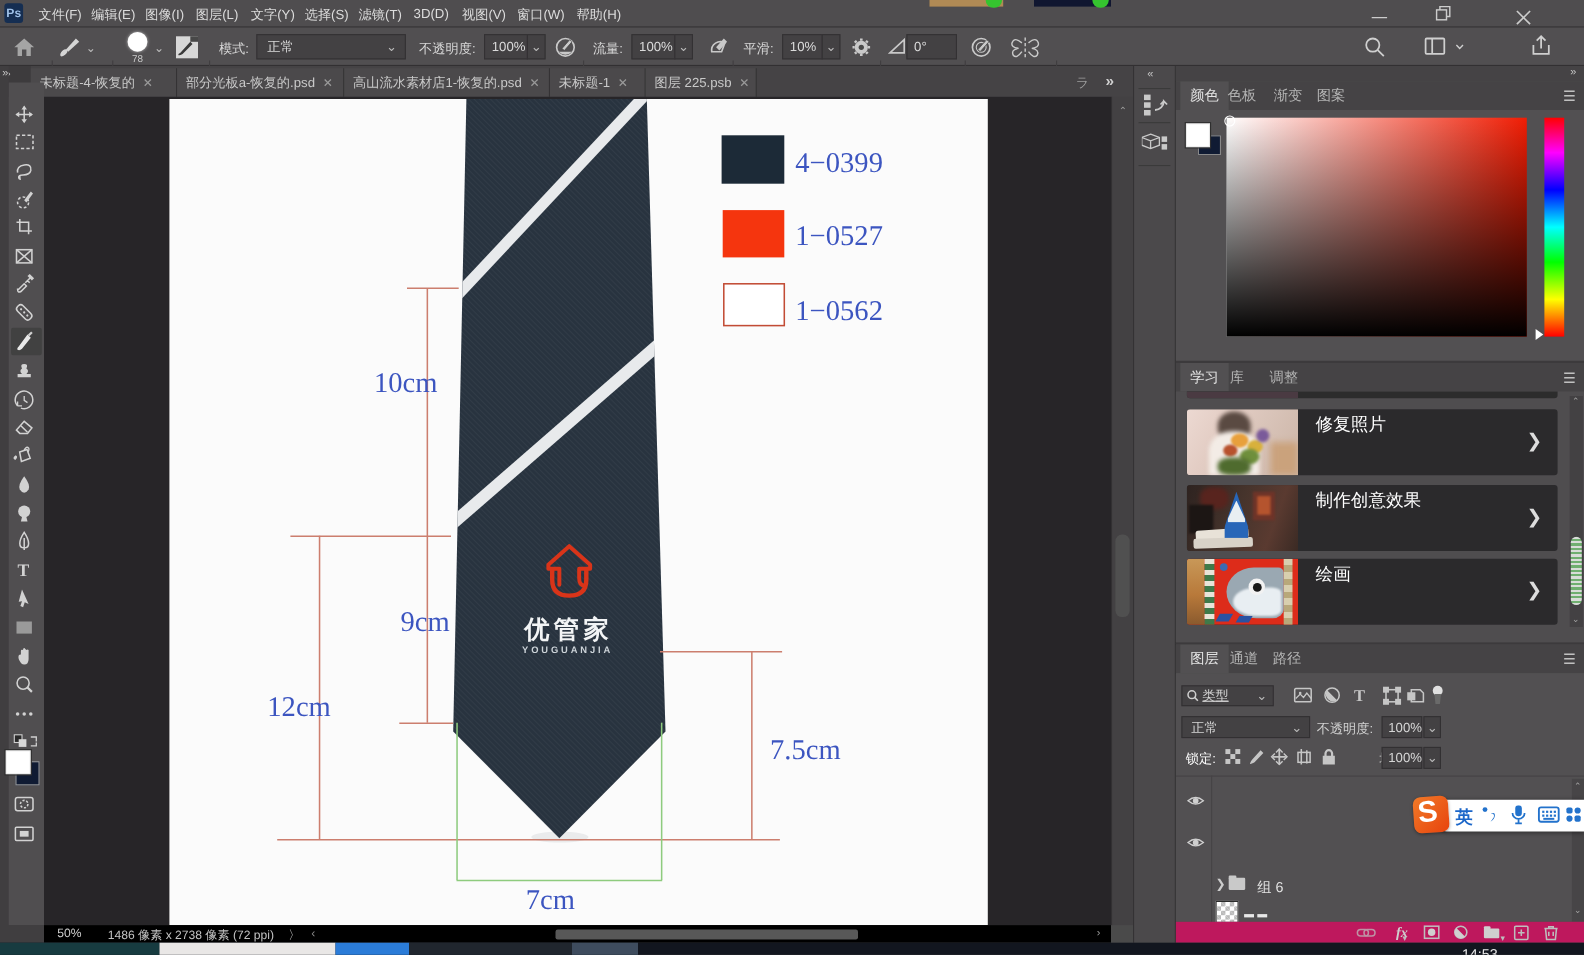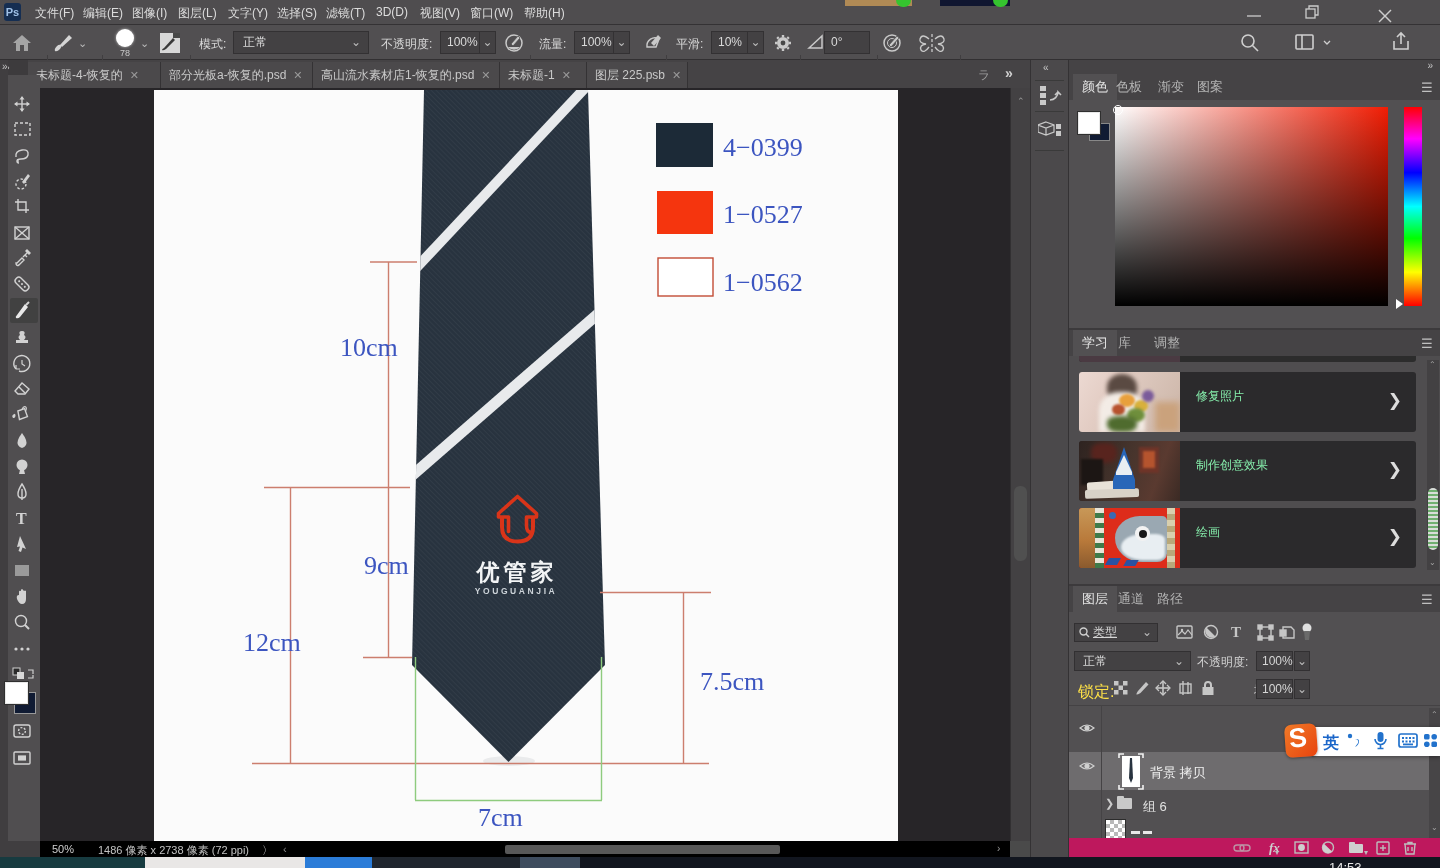--- a/index.html
+++ b/index.html
@@ -36,21 +36,21 @@
   .hamb{position:absolute;width:12px;color:#c0c0c0;font-size:13px;}
   
   .lwell{position:absolute;background:#434143;border:1px solid #323032;box-sizing:border-box;color:#d6d6d6;font-size:12px;}
   .checker{background-image:linear-gradient(45deg,#b9b9b9 25%,transparent 25%,transparent 75%,#b9b9b9 75%),linear-gradient(45deg,#b9b9b9 25%,#ffffff 25%,#ffffff 75%,#b9b9b9 75%);background-size:8px 8px;background-position:0 0,4px 4px;background-color:#fff;}
   
   #statusbar{left:40px;top:841px;width:970px;height:16px;background:#000000;color:#cfcfcf;font-size:11px;}
   #bottomstrip{left:0;top:857px;width:1440px;height:11px;background:#12161f;}
   .seg{position:absolute;top:0;height:11px;}
   
   .card{position:absolute;left:10px;width:337px;height:60px;background:#2b2a2c;border-radius:3px;}
-  .cardtxt{position:absolute;left:117px;top:16px;color:#86efac;font-size:12px;}
+  .cardtxt{position:absolute;left:117px;top:4px;color:#ffffff;font-size:16px;}
   .cardchev{position:absolute;right:14px;top:18px;color:#dddddd;font-size:17px;}
   .thumbimg{position:absolute;left:0;top:0;width:101px;height:60px;overflow:hidden;border-radius:3px 0 0 3px;}
 </style>
 </head>
 <body>
 
 <div class="abs" id="titlebar">
   <div id="pslogo">Ps</div>
   <div class="menuitem" style="left:35px">文件(F)</div>
   <div class="menuitem" style="left:83px">编辑(E)</div>
@@ -524,21 +524,21 @@
         <circle cx="132" cy="6" r="4.5" fill="#e0e0e0" stroke="none"></circle>
           <path d="M129,9 h6 l-1,9 h-4 Z" fill="#6a6a6a" stroke="none"></path>
       </g>
     </svg>
 
     <div class="lwell" style="left:5px;top:39px;width:117px;height:20px;line-height:18px;padding-left:8px;">正常<span class="chev" style="position:absolute;right:6px;">⌄</span></div>
     <div class="abs" style="left:128px;top:42px;color:#d2d2d2;font-size:12px;">不透明度:</div>
     <div class="lwell" style="left:187px;top:39px;width:37px;height:20px;line-height:18px;padding-left:5px;">100%</div>
     <div class="lwell" style="left:225px;top:39px;width:16px;height:20px;line-height:18px;text-align:center;"><span class="chev">⌄</span></div>
 
-    <div class="abs" style="left:9px;top:70px;color:#fde047;font-size:16px;">锁定:</div>
+    <div class="abs" style="left:9px;top:70px;color:#ffffff;font-size:12px;">锁定:</div>
     <svg class="abs" style="left:43px;top:66px;" width="108" height="18">
       <g fill="#c6c6c6">
         <rect x="2" y="3" width="4.5" height="4.5"></rect>
           <rect x="11" y="3" width="4.5" height="4.5"></rect>
           <rect x="6.5" y="7.5" width="4.5" height="4.5"></rect>
           <rect x="2" y="12" width="4.5" height="4.5"></rect>
           <rect x="11" y="12" width="4.5" height="4.5"></rect>
         <path d="M26,13 L34,4 L36.5,6.5 L28.5,15 Q25,17 24.5,16.5 Q24,16 26,13 Z"></path>
         <g stroke="#c6c6c6" stroke-width="1.6" fill="none">
             <line x1="51" y1="4" x2="51" y2="16"></line>
@@ -551,31 +551,20 @@
             <line x1="76" y1="4" x2="76" y2="16"></line>
           </g>
         <path d="M92,9 v-2 a4,4 0 0,1 8,0 v2 h1.5 v8 h-11 v-8 Z M94,9 h4 v-2 a2,2 0 0,0 -4,0 Z"></path>
       </g>
     </svg>
     <div class="abs" style="left:153px;top:70px;color:#d2d2d2;font-size:12px;margin-left:32px;">填充:</div>
     <div class="lwell" style="left:187px;top:67px;width:37px;height:20px;line-height:18px;padding-left:5px;">100%</div>
     <div class="lwell" style="left:225px;top:67px;width:16px;height:20px;line-height:18px;text-align:center;"><span class="chev">⌄</span></div>
 
     <div class="abs" style="left:0;top:93px;width:372px;height:1px;background:#444244;"></div>
-    <div class="abs" id="lrow2" style="left:0;top:140px;width:372px;height:38px;background:#6e6c6e;">
-      <svg class="abs" style="left:48px;top:0px;" width="28" height="39">
-        <g stroke="#f2f2f2" stroke-width="1.6" fill="none">
-          <path d="M2,6 V2 H7 M21,2 H26 V6 M26,33 V37 H21 M7,37 H2 V33"></path>
-        </g>
-      </svg>
-      <div class="abs" style="left:53px;top:4px;width:18px;height:31px;background:#ffffff;">
-        <div class="abs" style="left:7px;top:2px;width:4px;height:25px;background:#28333f;clip-path:polygon(25% 0,75% 0,100% 80%,50% 100%,0 80%);"></div>
-      </div>
-      <div class="abs" style="left:81px;top:12px;color:#f0f0f0;font-size:13px;">背景 拷贝</div>
-    </div>
     <div class="abs" id="lrow3" style="left:0;top:178px;width:372px;height:28px;">
       <div class="abs" style="left:36px;top:7px;color:#cccccc;font-size:11px;">❯</div>
       <div class="abs" style="left:48px;top:8px;width:15px;height:11px;background:#c9c9c9;border-radius:1px;"></div>
       <div class="abs" style="left:48px;top:6px;width:7px;height:3px;background:#c9c9c9;border-radius:1px 1px 0 0;"></div>
       <div class="abs" style="left:74px;top:8px;color:#e2e2e2;font-size:13px;">组 6</div>
     </div>
     <div class="abs" id="lrow4" style="left:0;top:206px;width:372px;height:21px;">
       <div class="checker abs" style="left:36px;top:1px;width:19px;height:18px;border:1px solid #2c2c2c;"></div>
       <div class="abs" style="left:62px;top:13px;width:9px;height:3px;background:#e8e8e8;"></div>
         <div class="abs" style="left:74px;top:13px;width:9px;height:3px;background:#e8e8e8;"></div>

